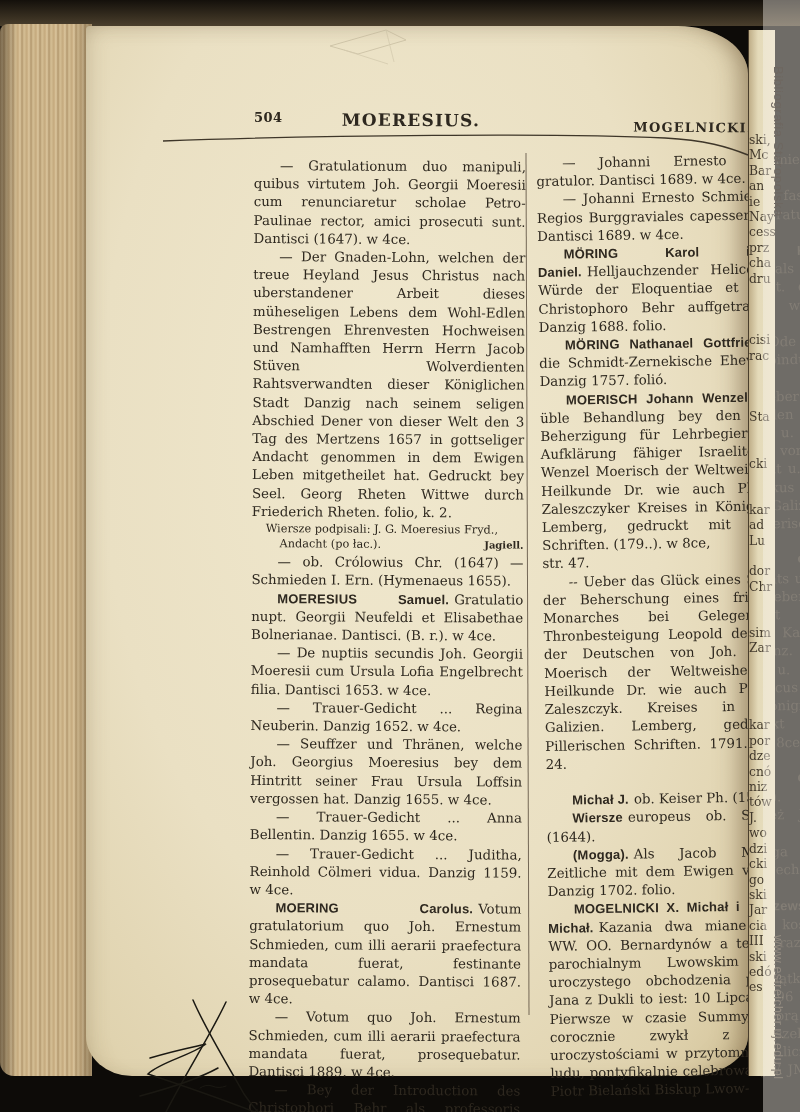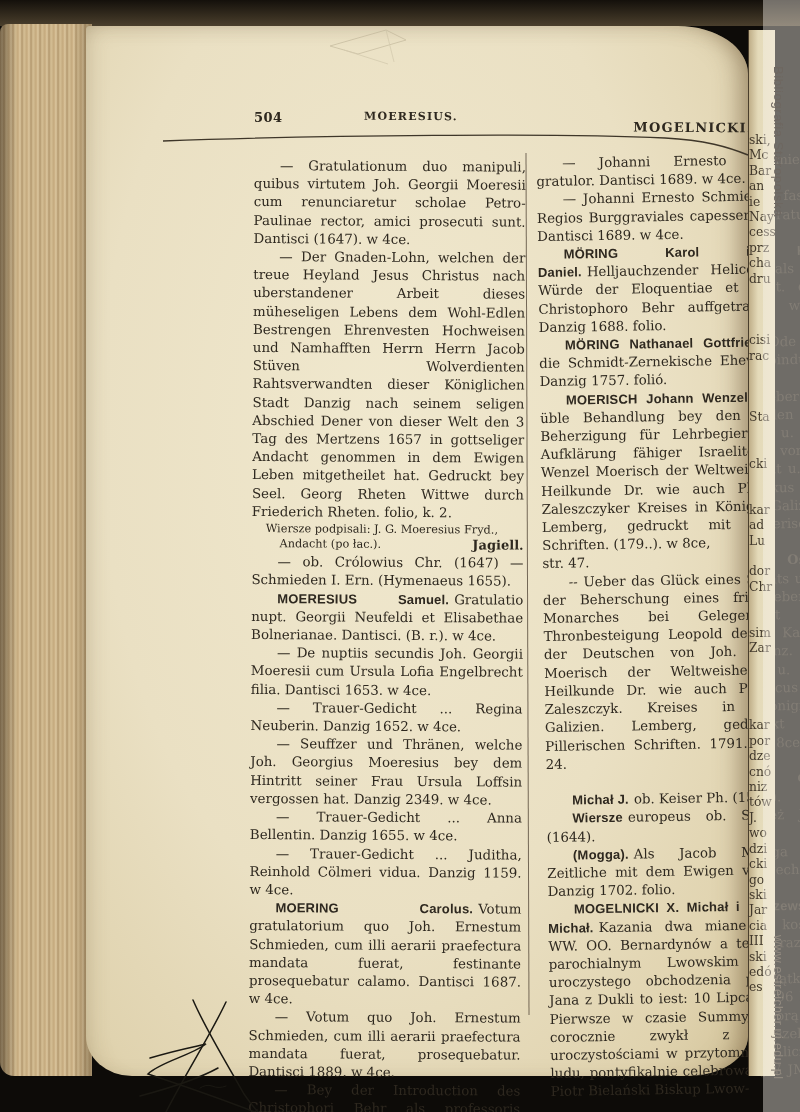--- a/index.html
+++ b/index.html
@@ -29,35 +29,35 @@
   
   .wm-strip{position:absolute;left:763px;top:0;width:37px;height:1112px;
         background:rgba(248,244,236,.42);}
   .wm-top{position:absolute;left:8px;top:66px;writing-mode:vertical-rl;
         font-family:"Liberation Sans",sans-serif;font-size:13px;color:#6e6760;letter-spacing:.6px;}
   .wm-bottom{position:absolute;left:8px;top:935px;writing-mode:vertical-rl;
         font-family:"Liberation Sans",sans-serif;font-size:12.5px;color:#938b80;letter-spacing:.4px;}
   
   .pageno{position:absolute;left:168px;top:84px;font-weight:700;font-size:13px;letter-spacing:.5px;}
   .head-left{position:absolute;left:240px;top:84px;width:170px;text-align:center;
-        font-weight:700;font-size:11px;letter-spacing:1.2px;transform:rotate(.3deg);}
+        font-weight:700;font-size:17px;letter-spacing:1.2px;transform:rotate(.3deg);}
   .head-right{position:absolute;left:522px;top:94px;width:170px;text-align:center;
         font-weight:700;font-size:13px;letter-spacing:1.2px;transform:rotate(.4deg);}
   .head-rule{position:absolute;left:74px;top:104px;}
   
   .col{position:absolute;text-align:justify;font-size:13.4px;line-height:18.2px;}
   .col-left{left:168px;top:131px;width:272px;transform:rotate(.35deg);transform-origin:left top;}
   .col-right{left:450px;top:129px;width:289px;transform:rotate(-.9deg);transform-origin:left top;}
   .col-divider{position:absolute;left:441px;top:127px;width:1px;height:862px;
         background:#55493a;opacity:.8;transform:rotate(-.2deg);}
   .e{margin:0;text-indent:26px;}
   .lead{font-family:"Liberation Sans",sans-serif;font-weight:700;font-size:13px;letter-spacing:.2px;}
   .lead:not(:empty){margin-right:5px;}
   .tail-line{display:flex;justify-content:space-between;text-indent:0;}
-  .attr{font-size:13px;font-weight:700;}
+  .attr{font-size:10px;font-weight:700;}
   .attr-line{display:block;text-align:right;font-size:11px;font-weight:700;text-indent:0;}
   .note{font-size:11.3px;line-height:14.6px;margin:1px 0 2px;}
   .note-l1{text-indent:14px;}
   .note-l2{display:flex;justify-content:space-between;padding-left:28px;text-indent:0;}
   .sig{position:absolute;left:52px;top:972px;}
   .pencil{position:absolute;left:238px;top:-2px;opacity:.55;}
 </style>
 </head>
 <body>
 
@@ -89,21 +89,21 @@
         <div class="note-l1">Wiersze podpisali: J. G. Moeresius Fryd.,</div>
         <div class="note-l2">
           <span>Andacht (po łac.).</span>
           <span class="attr">Jagiell.</span>
         </div>
       </div>
       <p class="e"><span>— ob. Crólowius Chr. (1647) — Schmieden I. Ern. (Hymenaeus 1655).</span></p>
       <p class="e"><b class="lead">MOERESIUS Samuel.</b><span>Gratulatio nupt. Georgii Neufeldi et Elisabethae Bolnerianae. Dantisci. (B. r.). w 4ce.</span></p>
       <p class="e"><span>— De nuptiis secundis Joh. Georgii Moeresii cum Ursula Lofia Engelbrecht filia. Dantisci 1653. w 4ce.</span></p>
       <p class="e"><span>— Trauer-Gedicht ... Regina Neuberin. Danzig 1652. w 4ce.</span></p>
-      <p class="e"><span>— Seuffzer und Thränen, welche Joh. Georgius Moeresius bey dem Hintritt seiner Frau Ursula Loffsin vergossen hat. Danzig 2349. w 4ce.</span></p>
+      <p class="e"><span>— Seuffzer und Thränen, welche Joh. Georgius Moeresius bey dem Hintritt seiner Frau Ursula Loffsin vergossen hat. Danzig 1655. w 4ce.</span></p>
       <p class="e"><span>— Trauer-Gedicht ... Anna Bellentin. Danzig 1655. w 4ce.</span></p>
       <p class="e"><span>— Trauer-Gedicht ... Juditha, Reinhold Cölmeri vidua. Danzig 1159. w 4ce.</span></p>
       <p class="e"><b class="lead">MOERING Carolus.</b><span>Votum gratulatorium quo Joh. Ernestum Schmieden, cum illi aerarii praefectura mandata fuerat, festinante prosequebatur calamo. Dantisci 1687. w 4ce.</span></p>
       <p class="e"><span>— Votum quo Joh. Ernestum Schmieden, cum illi aerarii praefectura mandata fuerat, prosequebatur. Dantisci 1889. w 4ce.</span></p>
       <p class="e"><span>— Bey der Introduction des Christophori Behr als professoris eloquentiae et poet. Danzig 1688. folio.</span></p>
     </div>
 
     <div class="col-divider"></div>
 
     <div class="col col-right">

